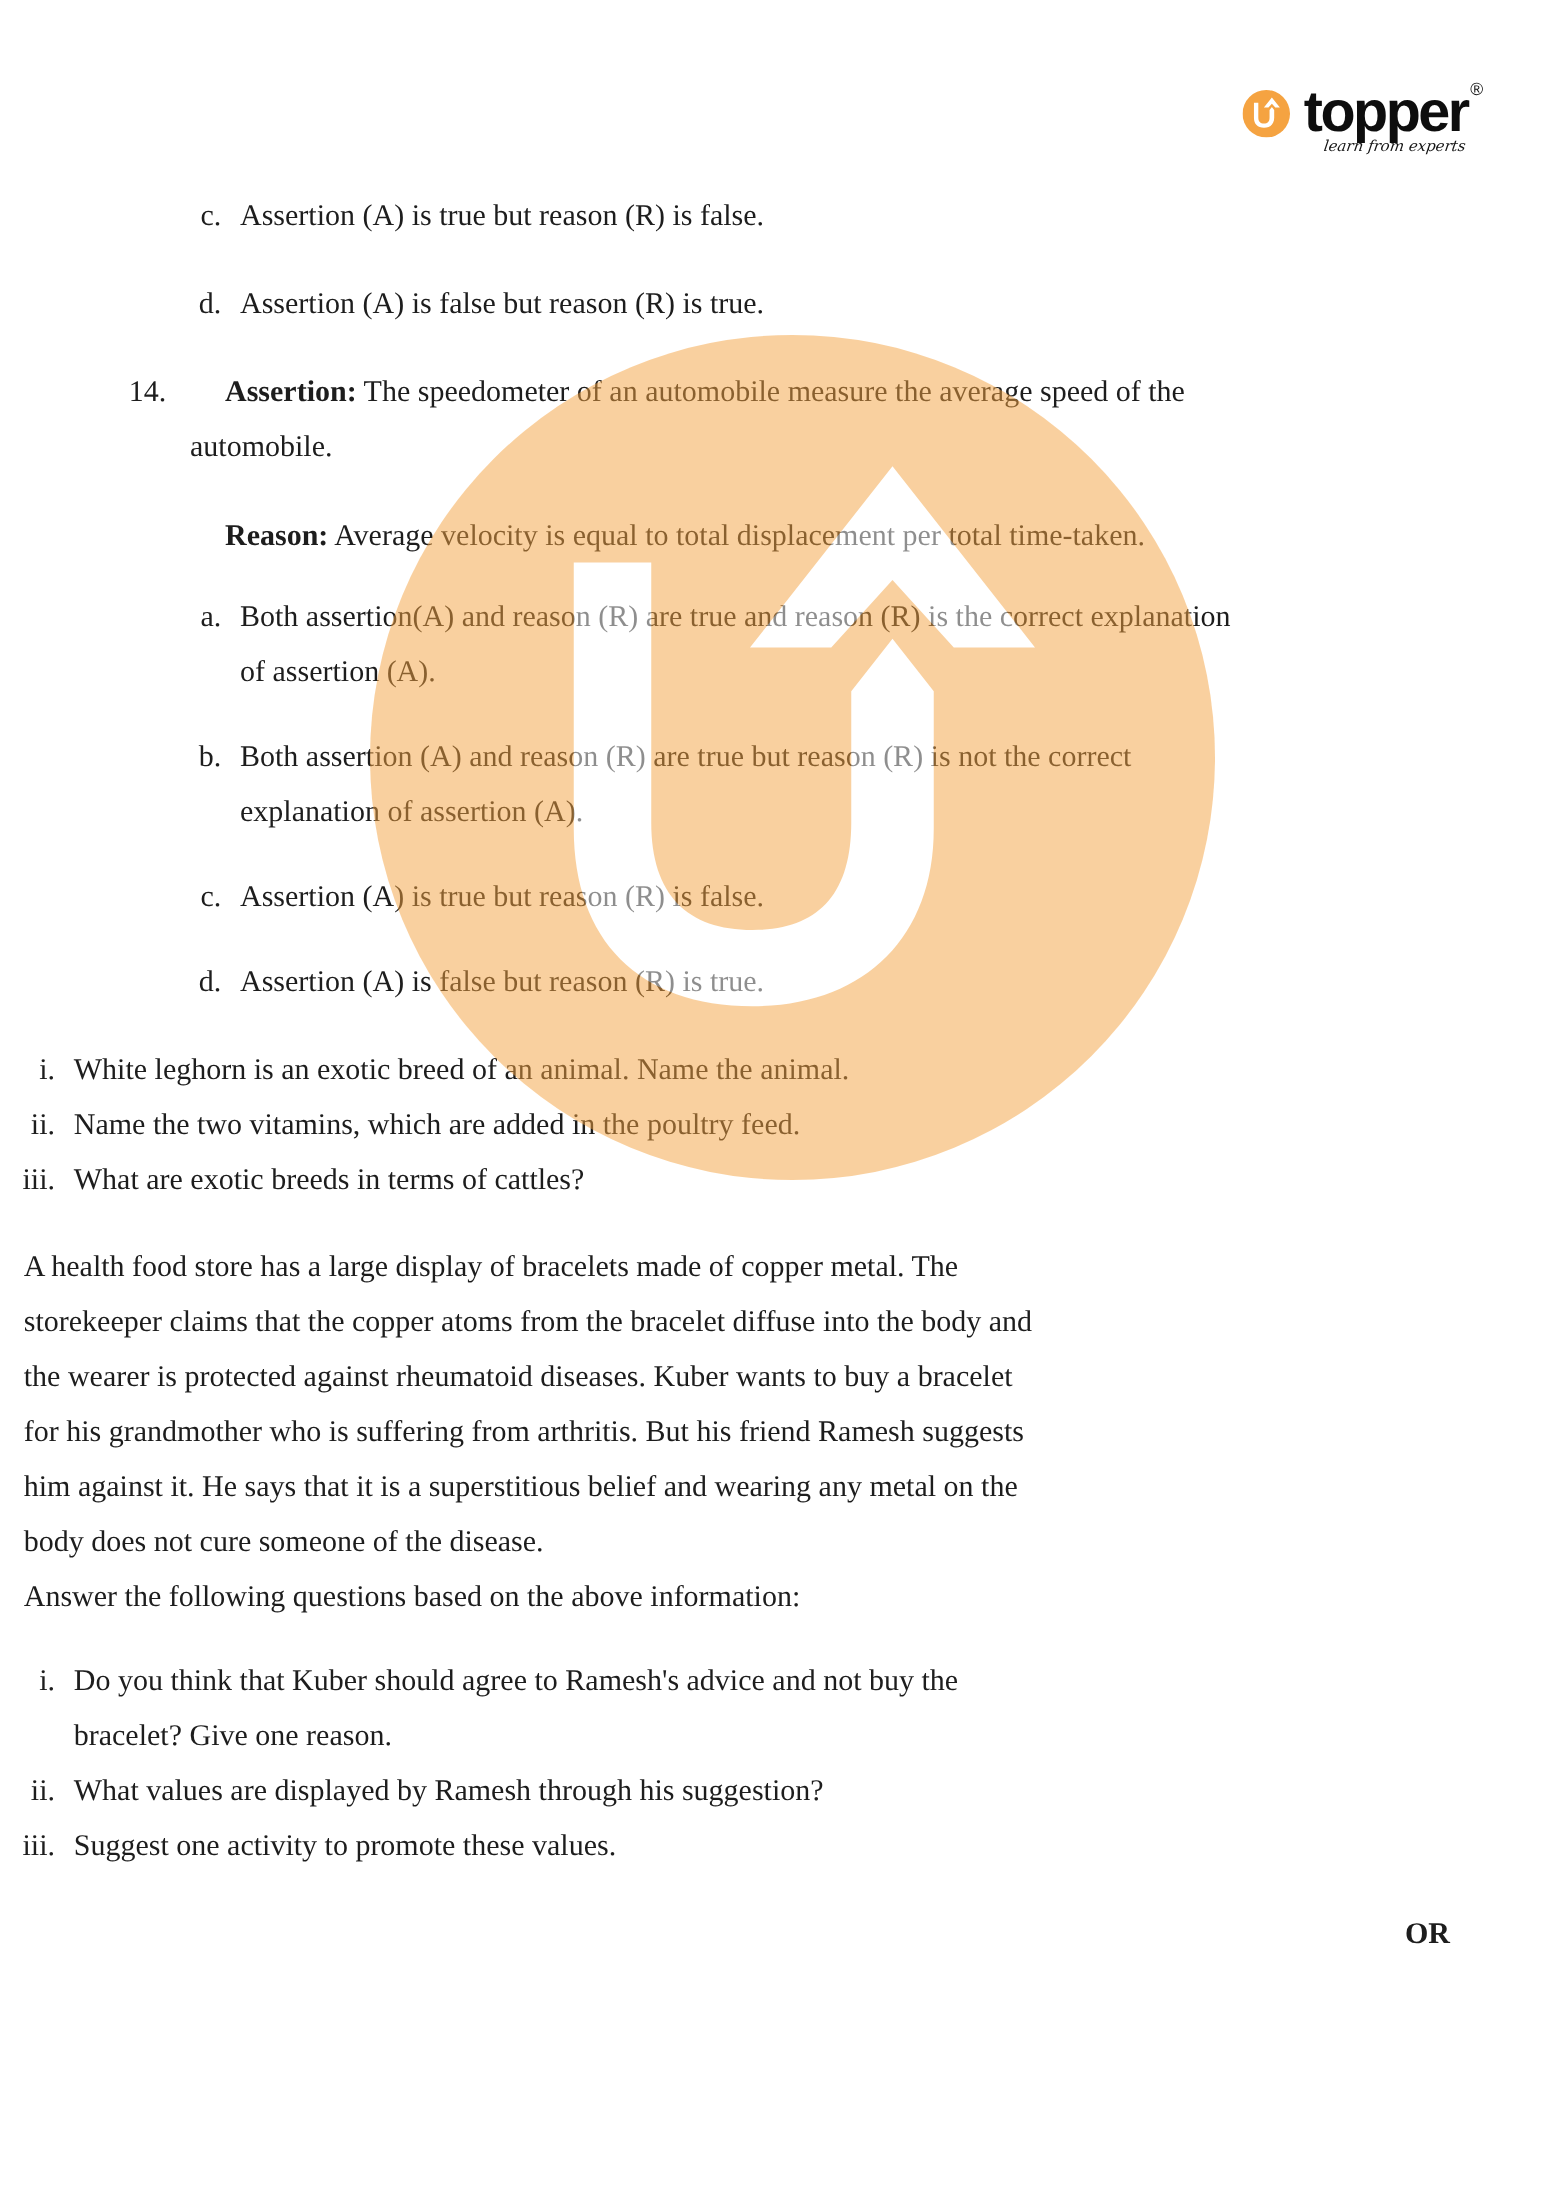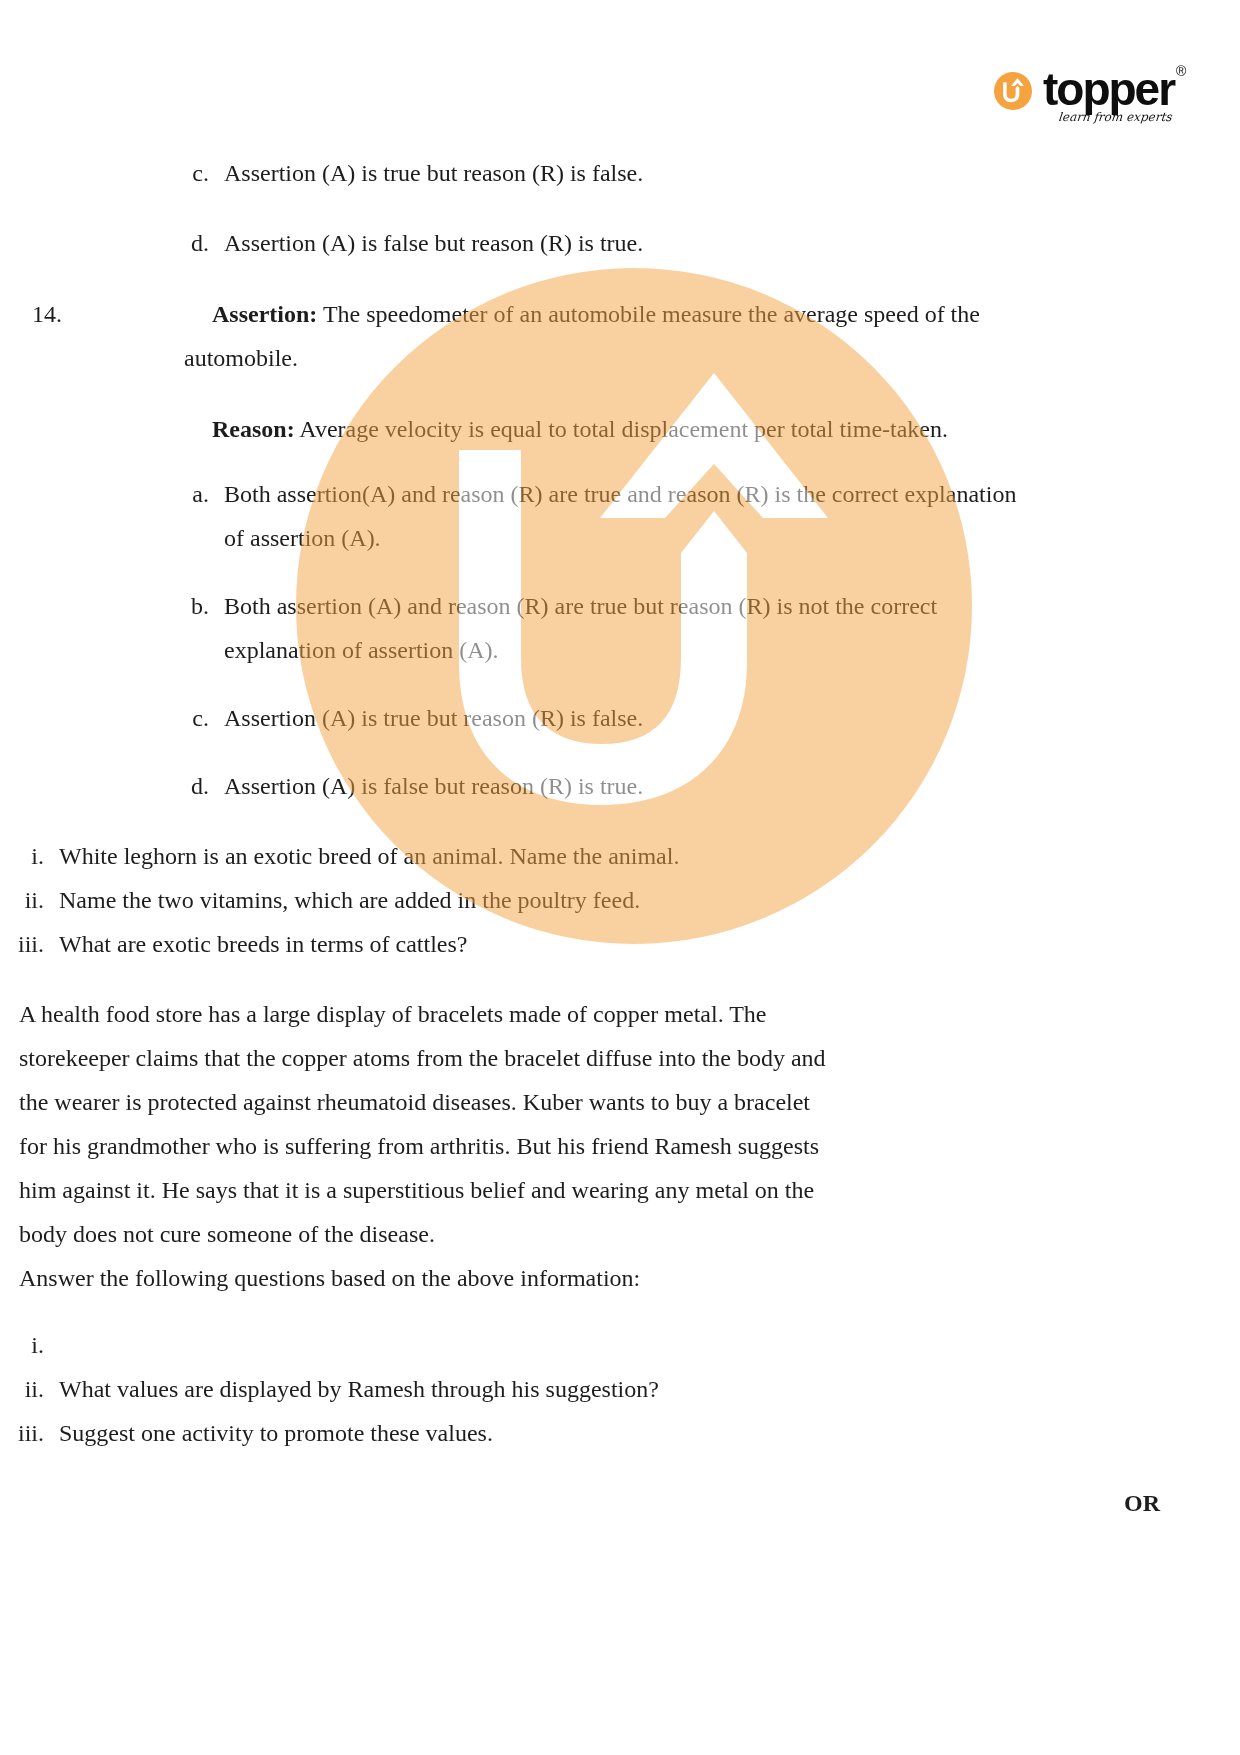--- a/index.html
+++ b/index.html
@@ -25,21 +25,21 @@
   .tagline{font-family:"DejaVu Serif",serif;font-style:italic;font-size:12px;line-height:12px;color:#141414;text-align:right;margin-top:-1px;padding-right:14px;transform:skewX(-8deg);}
 
   
   .watermark{position:absolute;left:296px;top:268px;width:676px;height:676px;opacity:0.5;z-index:3;pointer-events:none;}
   .watermark svg{display:block;width:100%;height:100%;}
 
   
   .content{position:relative;z-index:1;padding-top:151px;}
   .qrow{display:flex;margin-bottom:26px;}
   .qrow:last-child{margin-bottom:0;}
-  .qnum{flex:none;width:133px;text-align:left;padding-left:32px;}
+  .qnum{flex:none;width:133px;text-align:right;}
   .qbody{flex:1;margin-left:19px;margin-right:80px;}
 
   .optrow{display:flex;margin-bottom:24px;}
   .optrow:last-child{margin-bottom:0;}
   .carryover .optrow{margin-bottom:26px;}
   .carryover .optrow:last-child{margin-bottom:0;}
   .carryover{margin-bottom:27px;}
   .optmark{flex:none;width:44px;margin-left:-19px;text-align:right;}
   .opttext{margin-left:15px;}
 
@@ -153,20 +153,22 @@
         <div data-bind-lines="q16.lines">A health food store has a large display of bracelets made of copper metal. The
 storekeeper claims that the copper atoms from the bracelet diffuse into the body and
 the wearer is protected against rheumatoid diseases. Kuber wants to buy a bracelet
 for his grandmother who is suffering from arthritis. But his friend Ramesh suggests
 him against it. He says that it is a superstitious belief and wearing any metal on the
 body does not cure someone of the disease.
 Answer the following questions based on the above information:</div>
         <div class="sublist">
           <div class="optrow">
             <div class="optmark" data-bind="q16.sub_items.0.marker">i.</div>
+            <div class="opttext" data-bind-lines="q16.sub_items.0.lines">Do you think that Kuber should agree to Ramesh's advice and not buy the
+bracelet? Give one reason.</div>
           </div>
           <div class="optrow">
             <div class="optmark" data-bind="q16.sub_items.1.marker">ii.</div>
             <div class="opttext" data-bind-lines="q16.sub_items.1.lines">What values are displayed by Ramesh through his suggestion?</div>
           </div>
           <div class="optrow">
             <div class="optmark" data-bind="q16.sub_items.2.marker">iii.</div>
             <div class="opttext" data-bind-lines="q16.sub_items.2.lines">Suggest one activity to promote these values.</div>
           </div>
         </div>

